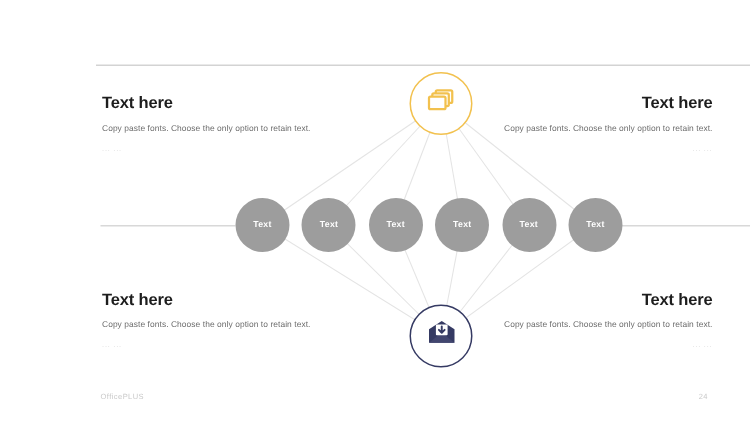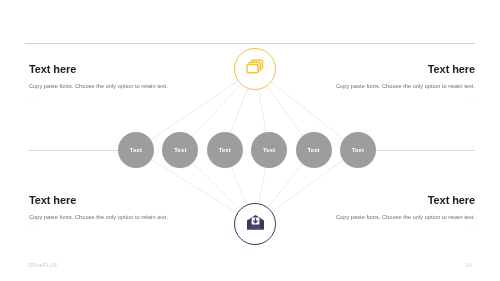--- a/index.html
+++ b/index.html
@@ -4,21 +4,21 @@
 <style>
   * { margin:0; padding:0; box-sizing:border-box; }
   html,body { background:#ffffff; }
   body {
     width:500px; height:281px;
     font-family:"Liberation Sans", sans-serif;
     color:#2b2b2b;
     position:relative;
     overflow:hidden;
   }
-  .slide { position:absolute; inset:0; background:#ffffff; }
+  .slide { position:absolute; inset:0; background:#ffffff;margin-left:39px; }
 
   
   .rule-top {
     position:absolute; left:25px; top:43px; width:450px; height:1px;
     background:#d3d3d3;
   }
   .rule-mid-left {
     position:absolute; left:28px; top:150px; width:90px; height:1px;
     background:#d8d8d8;
   }

